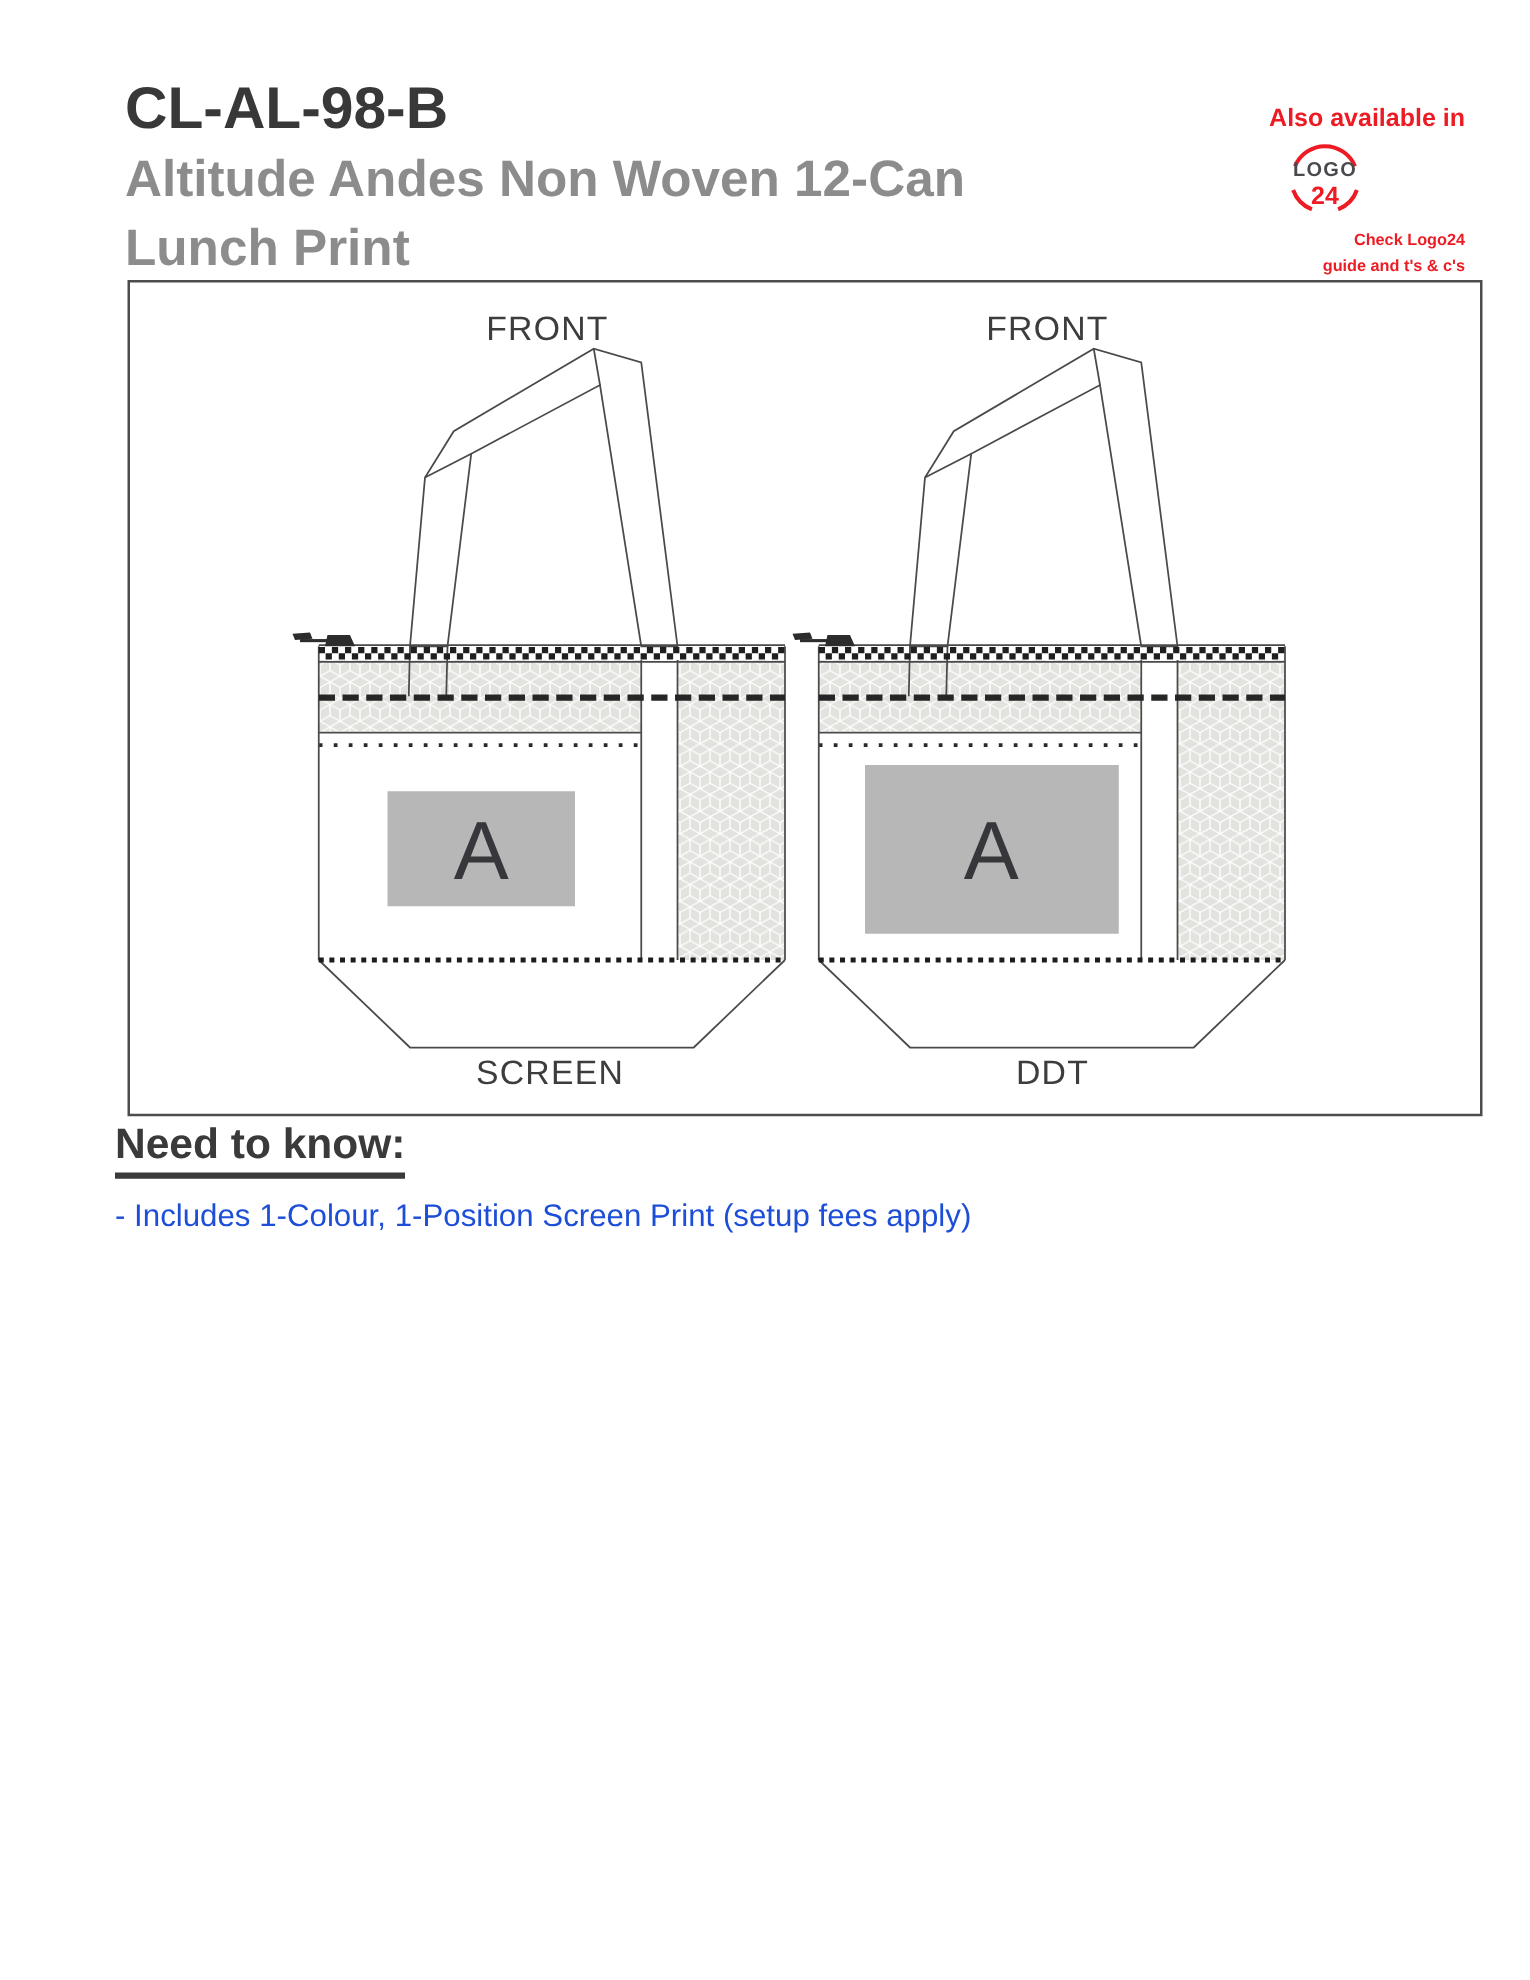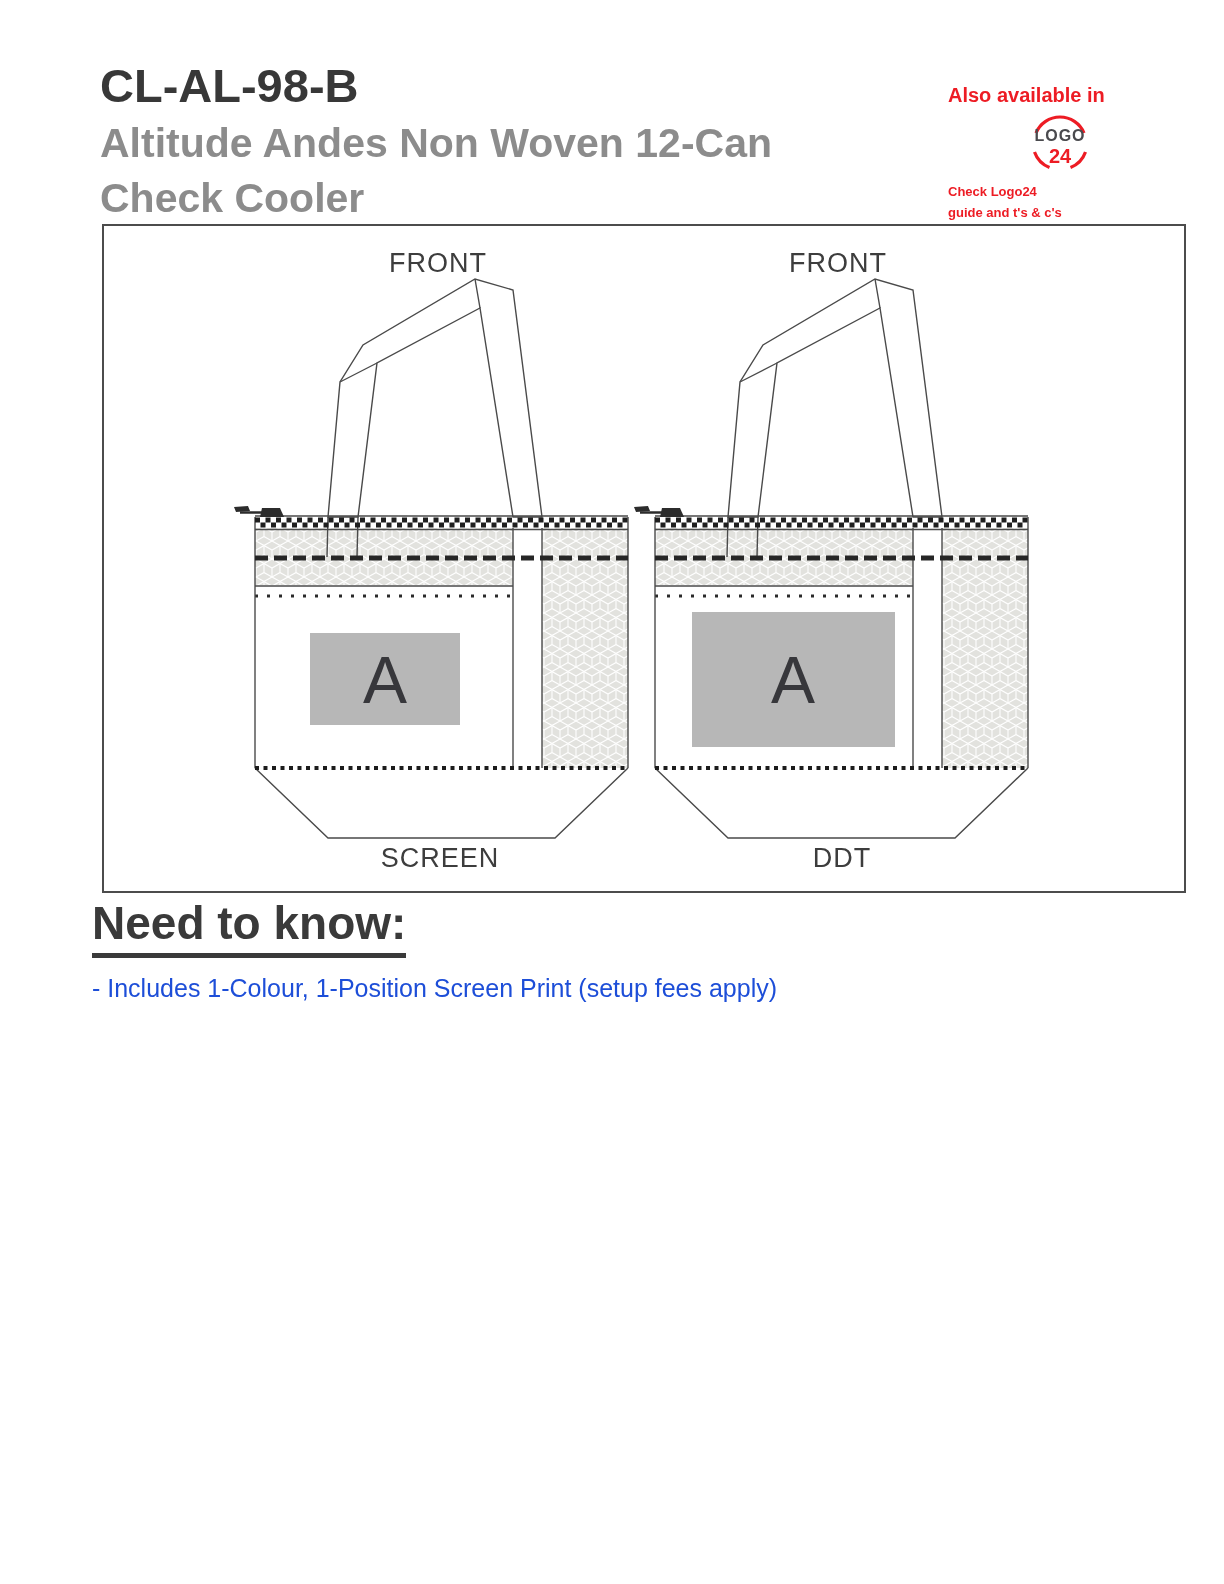--- a/index.html
+++ b/index.html
@@ -29,21 +29,21 @@
     font-size: 41px;
     font-weight: bold;
     color: #8c8c8c;
     line-height: 55px;
   }
   .logo24 {
     position: absolute;
     left: 948px;
     top: 84px;
     width: 224px;
-    text-align: left;
+    text-align: right;
     color: #ed1c24;
     font-weight: bold;
   }
   .l24-avail { font-size: 20px; }
   .l24-mark { display: block; margin: 2px auto 0 auto; }
   .l24-note { font-size: 13px; line-height: 21px; }
   .diagram-box {
     position: absolute;
     left: 102px;
     top: 224px;
@@ -81,42 +81,42 @@
   }
   .l24-logo-num {
     font-family: "Liberation Sans", sans-serif;
     font-size: 20px;
     font-weight: bold;
     fill: #ed1c24;
   }
   .ntk { position: absolute; left: 92px; top: 896px; }
   .ntk h2 {
     display: inline-block;
-    font-size: 46px;
+    font-size: 34px;
     font-weight: bold;
     color: #3a3a3a;
     border-bottom: 5px solid #3a3a3a;
     padding-bottom: 3px;
   }
   .ntk p {
     margin-top: 16px;
     font-size: 25px;
     color: #1d4ed8;
   }
 </style>
 </head>
 <body>
 
 <div class="page">
 
   <h1 class="code">CL-AL-98-B</h1>
 
   <div class="pname">
     <div>Altitude Andes Non Woven 12-Can</div>
-    <div>Check Cooler</div>
+    <div>Lunch Print</div>
   </div>
 
   <div class="logo24">
     <div class="l24-avail">Also available in</div>
     <svg class="l24-mark" width="78" height="72" viewBox="0 0 78 72">
       <path d="M 15,24 A 26,26 0 0 1 63,24" fill="none" stroke="#ed1c24" stroke-width="3.2"></path>
       <path d="M 13.5,43 A 26,26 0 0 0 28.5,58.5" fill="none" stroke="#ed1c24" stroke-width="3.2"></path>
       <path d="M 49.5,58.5 A 26,26 0 0 0 64.5,43" fill="none" stroke="#ed1c24" stroke-width="3.2"></path>
       <text class="l24-logo-word" x="39" y="32" text-anchor="middle">LOGO</text>
       <text class="l24-logo-num" x="39" y="54" text-anchor="middle">24</text>

